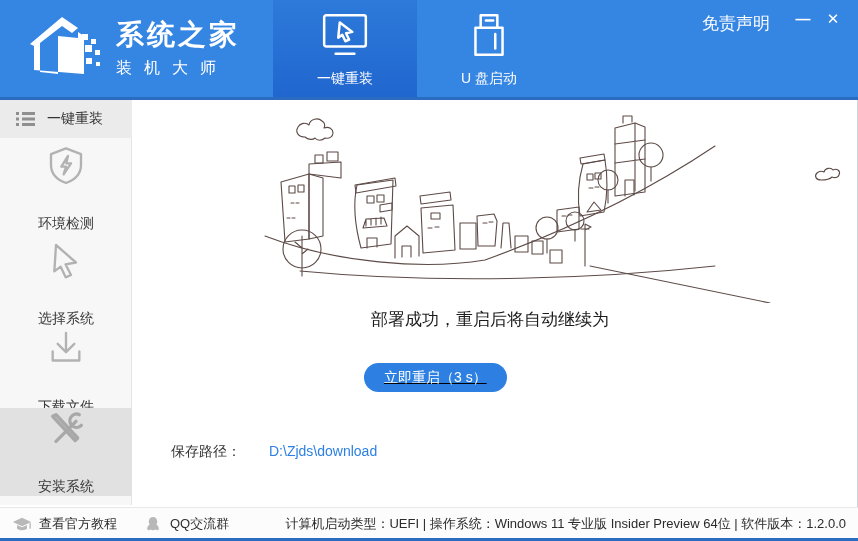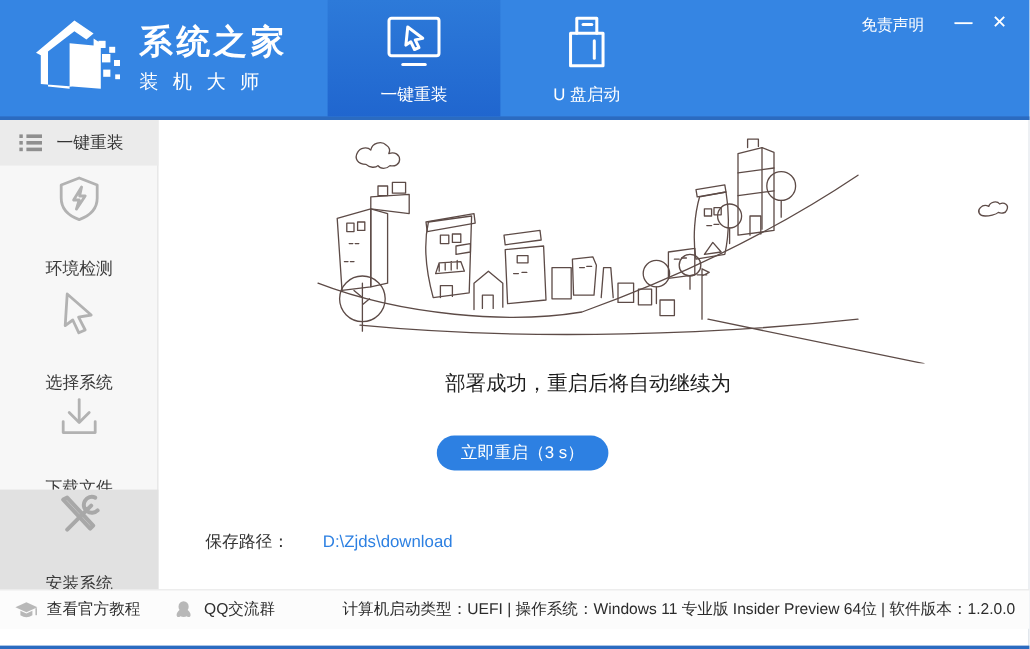--- a/index.html
+++ b/index.html
@@ -14,21 +14,21 @@
   .logo svg { width:78px; height:72px; }
   .brand-text { margin-left:10px; }
   .brand-title { font-size:28px; font-weight:bold; letter-spacing:3px; line-height:34px; }
   .brand-sub { font-size:16px; letter-spacing:12px; margin-top:6px; white-space:nowrap; }
   .tabs { position:absolute; left:273px; top:0; height:97px; display:flex; }
   .tab { width:144px; height:97px; display:flex; flex-direction:column; align-items:center;
          justify-content:flex-end; padding-bottom:9px; cursor:pointer; }
   .tab.active { background:linear-gradient(180deg,#2d7ad9,#2066cf); }
   .tab svg { width:50px; height:50px; margin-bottom:10px; }
   .tab-label { font-size:14px; }
-  .disclaimer { position:absolute; top:12px; right:88px; font-size:13px; cursor:pointer; }
+  .disclaimer { position:absolute; top:12px; right:88px; font-size:17px; cursor:pointer; }
   .win-btn { position:absolute; top:8px; width:22px; height:22px; text-align:center;
              line-height:22px; font-size:15px; cursor:pointer; font-weight:bold; }
   .win-min { right:44px; }
   .win-close { right:14px; }
 
   
   .sidebar { position:absolute; left:0; top:100px; width:132px; height:405px;
              background:#f7f7f7; border-right:1px solid #e4e4e4; }
   .side-top { position:absolute; left:0; top:0; width:132px; height:38px; background:#ebebeb;
               display:flex; align-items:center; padding-left:16px; cursor:pointer; }
@@ -38,30 +38,30 @@
           align-items:center; justify-content:space-between; cursor:pointer; }
   .step svg { width:40px; height:40px; }
   .step-label { font-size:14px; color:#3a3a3a; margin-top:9px; }
   .step.active { background:#e1e1e1; }
 
   
   .content { position:absolute; left:133px; top:100px; width:724px; height:405px; background:#fff; }
   .illustration { position:absolute; left:112px; top:8px; }
   .deploy-message { position:absolute; left:238px; top:208px; font-size:17px; color:#1c1c1c;
                     line-height:23px; width:290px; }
-  .btn-row { position:absolute; left:231px; top:263px; display:flex; gap:2px; }
+  .btn-row { position:absolute; left:231px; top:263px; display:flex; gap:2px;text-decoration:underline; }
   .btn { height:29px; border:none; border-radius:15px; background:#2d80e2; color:#fff;
          font-size:14px; padding:0 20px; min-width:114px; cursor:pointer;
          font-family:"Liberation Sans","DejaVu Sans",sans-serif; }
   .save-row { position:absolute; left:38px; top:343px; font-size:14px; display:flex; }
   .save-label { color:#333; }
   .save-value { color:#2d80e2; margin-left:28px; cursor:pointer; }
 
   
-  .statusbar { position:absolute; left:0; bottom:17px; width:858px; height:33px; background:#fcfcfc;
+  .statusbar { position:absolute; left:0; bottom:1px; width:858px; height:33px; background:#fcfcfc;
                border-top:1px solid #e9e9e9; }
   .status-left { position:absolute; left:12px; top:0; height:32px; display:flex; align-items:center; }
   .status-link { display:flex; align-items:center; font-size:13px; color:#2f2f2f; cursor:pointer; }
   .status-link svg { width:20px; height:17px; margin-right:7px; }
   .qq-link { margin-left:26px; }
   .status-info { position:absolute; right:12px; top:0; height:32px; display:flex; align-items:center;
                  font-size:13px; color:#2b2b2b; white-space:nowrap; }
   .bottom-strip { position:absolute; left:0; bottom:0; width:858px; height:3px; background:#2b6bc0; }
 </style>
 </head>

